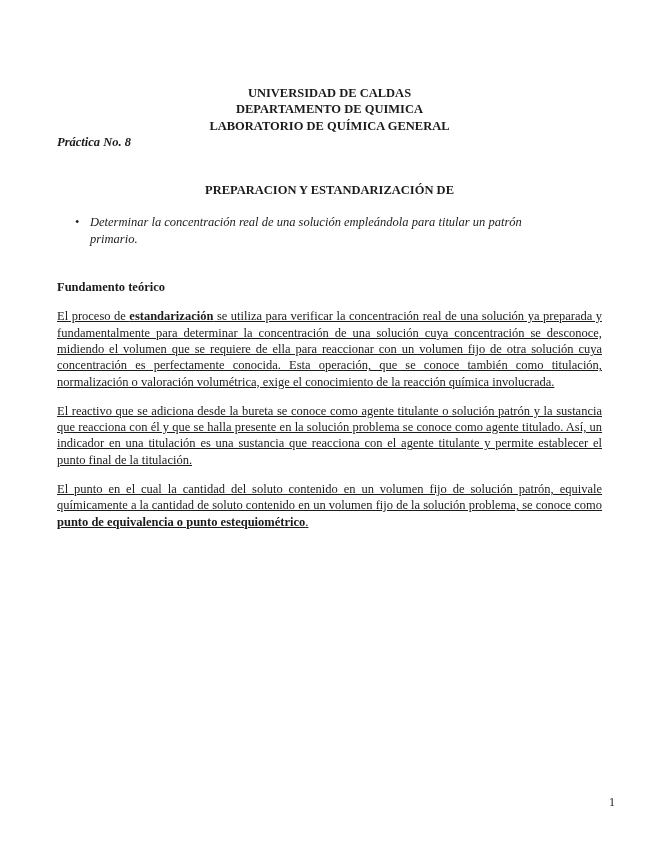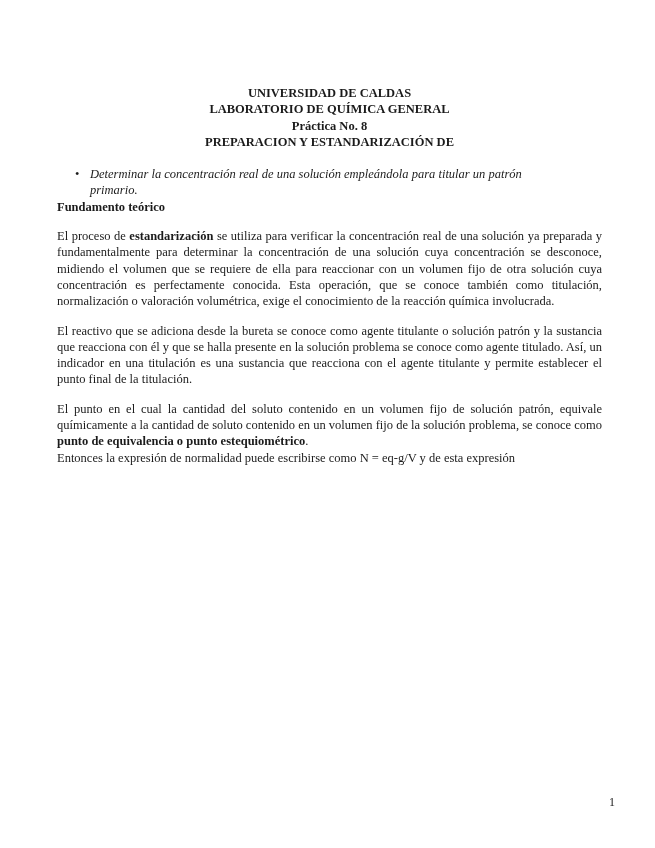--- a/index.html
+++ b/index.html
@@ -16,25 +16,25 @@
     font-family: "Liberation Serif", "DejaVu Serif", serif;
     font-size: 12.5px;
     line-height: 16.3px;
     box-sizing: border-box;
     padding: 85px 53px 0 57px;
     overflow: hidden;
   }
   h2, p { margin: 0; font-size: inherit; line-height: inherit; }
   .b { font-weight: bold; }
   .c { text-align: center; }
-  .r { text-align: center; }
+  .r { text-align: left; font-style: italic; }
   .just { text-align: justify; }
   .sp1 { }
-  .sp2 { }
-  .pgap { margin-top: 13px; }
+  .sp2 { margin-top: 32px; }
+  .pgap { margin-top: 13px; text-decoration: underline; }
   .bullet-row {
     display: flex;
     margin-top: 16px;
     padding-left: 18px;
   }
   .bullet-marker {
     width: 15px;
     flex: 0 0 15px;
   }
   .bullet-text {
@@ -48,20 +48,21 @@
     font-size: 12px;
   }
 </style>
 </head>
 <body>
 
 <div class="page">
 
   <header>
     <div class="c b">UNIVERSIDAD DE CALDAS</div>
+    <div class="c b">DEPARTAMENTO DE QUIMICA</div>
     <div class="c b sp1">LABORATORIO DE QUÍMICA GENERAL</div>
     <div class="r b sp1">Práctica No. 8</div>
   </header>
 
   <div class="c b sp2">
     <div>PREPARACION Y ESTANDARIZACIÓN DE</div>
   </div>
 
   <section>
     <div class="bullet-row">
@@ -73,18 +74,17 @@
   <section>
     <h2 class="b sp2">Fundamento teórico</h2>
 
 
     <p class="just pgap"><span>El proceso de </span><span class="b">estandarización</span><span> se utiliza para verificar la concentración real de una solución ya preparada y fundamentalmente para determinar la concentración de una solución cuya concentración se desconoce, midiendo el volumen que se requiere de ella para reaccionar con un volumen fijo de otra solución cuya concentración es perfectamente conocida. Esta operación, que se conoce también como titulación, normalización o valoración volumétrica, exige el conocimiento de la reacción química involucrada.</span></p>
 
     <p class="just pgap">El reactivo que se adiciona desde la bureta se conoce como agente titulante o solución patrón y la sustancia que reacciona con él y que se halla presente en la solución problema se conoce como agente titulado. Así, un indicador en una titulación es una sustancia que reacciona con el agente titulante y permite establecer el punto final de la titulación.</p>
 
     <p class="just pgap"><span>El punto en el cual la cantidad del soluto contenido en un volumen fijo de solución patrón, equivale químicamente a la cantidad de soluto contenido en un volumen fijo de la solución problema, se conoce como </span><span class="b">punto de equivalencia o punto estequiométrico</span><span>.</span></p>
 
-    <p class="just">Entonces la expresión de normalidad puede escribirse como N = eq-g/V y de esta expresión</p>
   </section>
 
   <div class="pageno">1</div>
 
 </div>
 
 </body></html>

